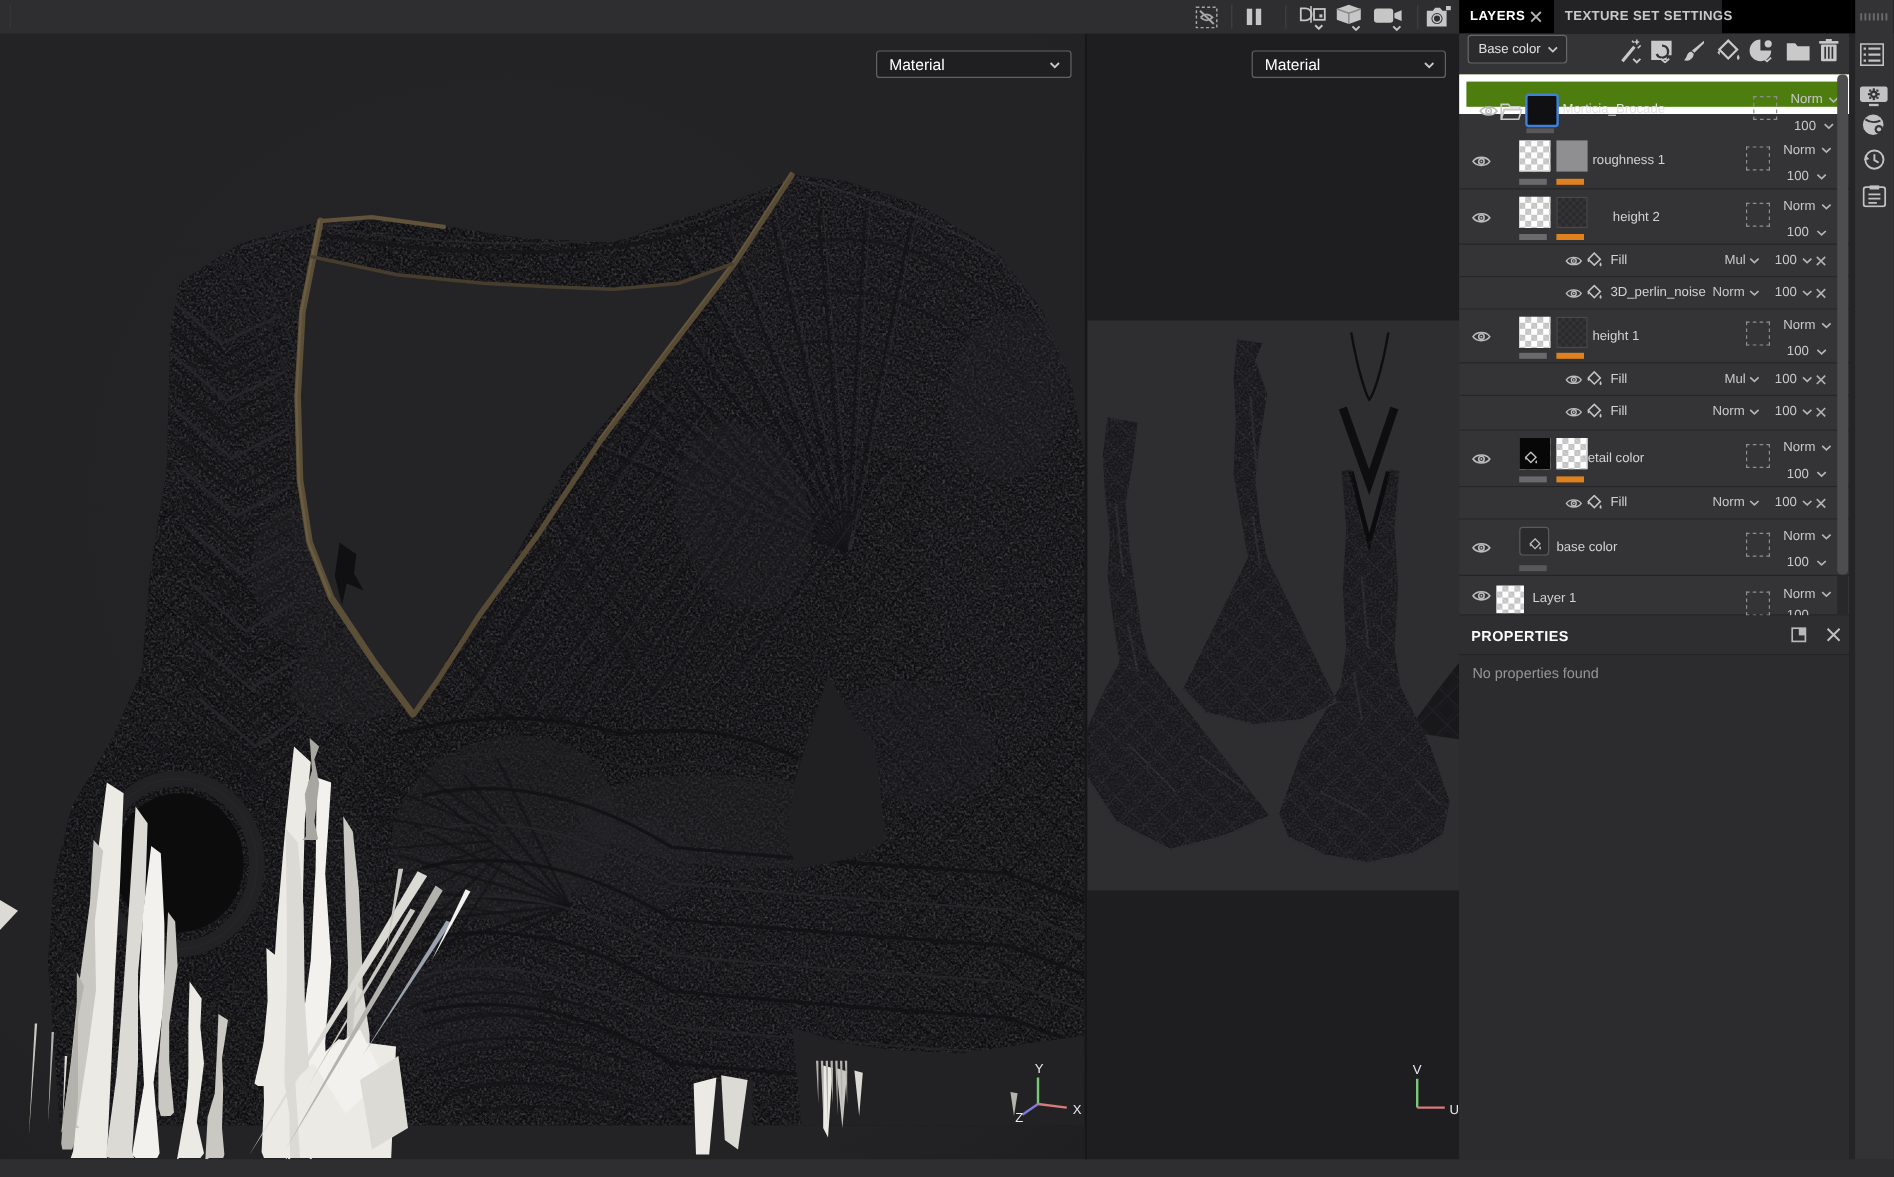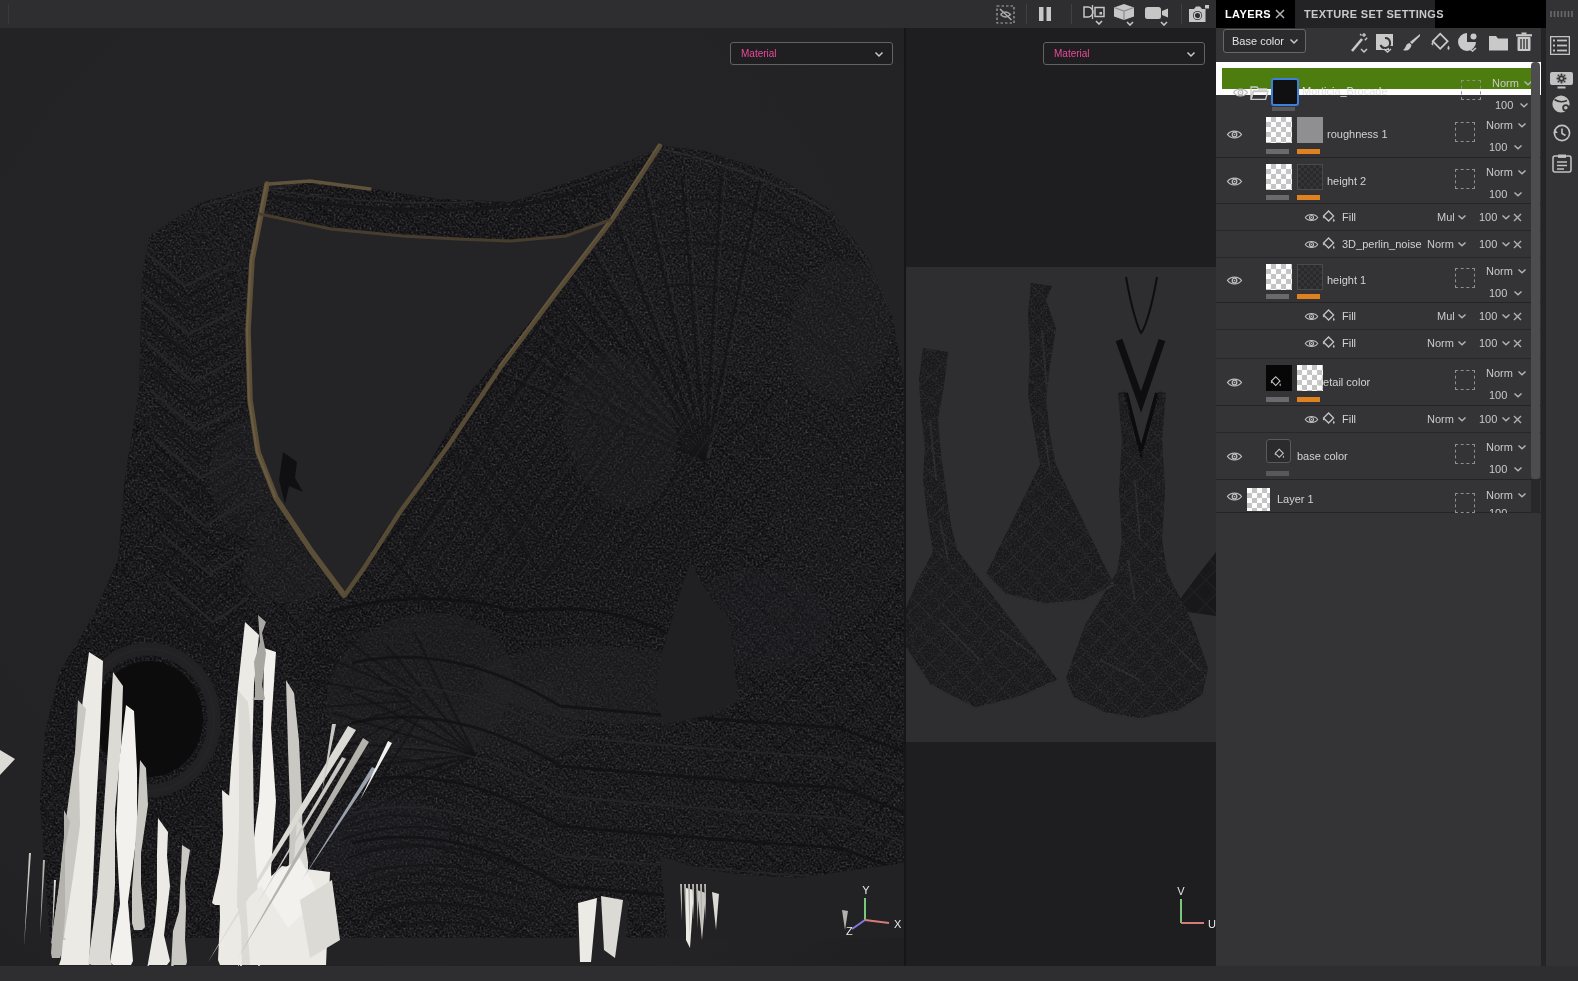--- a/index.html
+++ b/index.html
@@ -8,21 +8,21 @@
 #app { position:absolute; left:0; top:0; width:1578px; height:981px; }
 .abs { position:absolute; }
 
 #toolbar { position:absolute; left:0; top:0; width:1216px; height:28px; background:#2e2e30; }
 .vsep { position:absolute; top:4px; width:1px; height:20px; background:#414143; }
 
 #vp3d { position:absolute; left:0; top:28px; width:904px; height:938px; background:#232325; overflow:hidden; }
 #vpdiv { position:absolute; left:904px; top:28px; width:2px; height:938px; background:#161618; }
 #vp2d { position:absolute; left:906px; top:28px; width:310px; height:938px; background:#1e1e20; overflow:hidden; }
 .matdrop { position:absolute; top:42px; height:23px; background:#1f1f21; border:1px solid #626264;
-  border-radius:3px; color:#ec4899; font-size:10px; line-height:21px; padding-left:10px; }
+  border-radius:3px; color:#ffffff; font-size:13px; line-height:21px; padding-left:10px; }
 .matdrop svg { position:absolute; right:8px; top:8px; }
 
 #rpanel { position:absolute; left:1216px; top:0; width:325px; height:966px; background:#343436; }
 #tabbar { position:absolute; left:1216px; top:0; width:362px; height:28px; background:#000000; }
 #rptools { position:absolute; left:1216px; top:28px; width:325px; height:34px; background:#343436; }
 #rstrip { position:absolute; left:1546px; top:0; width:32px; height:966px; background:#333335; }
 #rstripdiv { position:absolute; left:1541px; top:28px; width:5px; height:938px; background:#242426; }
 .lrow { position:absolute; left:1216px; width:325px; background:#343436; border-bottom:1px solid #242426; }
 .lbl { position:absolute; color:#d2d2d2; font-size:11px; white-space:nowrap; }
 .norm { position:absolute; color:#c9c9c9; font-size:11px; }
@@ -528,21 +528,21 @@
 <div class="lrow" style="top:158px;height:46px;background:#343436;border-bottom:1px solid #242426;">
         <svg class="abs" style="left:10px;top:18px;" width="17" height="11" viewBox="0 0 17 11">
           <path d="M1.5 5.5 C4.5 1 12.5 1 15.5 5.5 C12.5 10 4.5 10 1.5 5.5 Z" fill="none" stroke="#bdbdbd" stroke-width="1.3"></path>
           <circle cx="8.5" cy="5.5" r="2.3" fill="none" stroke="#bdbdbd" stroke-width="1.3"></circle>
           <circle cx="8.5" cy="5.5" r="0.8" fill="#bdbdbd"></circle>
         </svg>
         <div class="thumb checker" style="left:50px;top:6px;"></div>
         <div class="thumb darkchecker" style="left:81px;top:6px;"></div>
         <div class="bar" style="left:50px;top:37px;background:#6a6a6c;"></div>
         <div class="bar" style="left:81px;top:37px;background:#e0811f;"></div>
-        <span class="lbl" style="left:111px;top:17px;">height 2</span>
+        <span class="lbl" style="left:128px;top:17px;">height 2</span>
         <div class="maskbox" style="left:239px;top:11px;"></div>
         <span class="norm" style="left:270px;top:8px;">Norm</span>
         <svg class="abs" style="left:301px;top:11px;" width="10" height="7" viewBox="0 0 10 7">
           <path d="M1.5 1.5 L5 4.8 L8.5 1.5" stroke="#b5b5b5" stroke-width="1.4" fill="none"></path>
         </svg>
         <span class="norm" style="left:273px;top:30px;">100</span>
         <svg class="abs" style="left:297px;top:33px;" width="10" height="7" viewBox="0 0 10 7">
           <path d="M1.5 1.5 L5 4.8 L8.5 1.5" stroke="#b5b5b5" stroke-width="1.4" fill="none"></path>
         </svg>
       </div>
@@ -751,20 +751,33 @@
         <svg class="abs" style="left:301px;top:12px;" width="10" height="7" viewBox="0 0 10 7">
           <path d="M1.5 1.5 L5 4.8 L8.5 1.5" stroke="#b5b5b5" stroke-width="1.4" fill="none"></path>
         </svg>
       </div>
 <div class="abs" style="left:1489px;top:507px;width:24px;height:6px;overflow:hidden;">
         <span style="position:absolute;left:0;top:0;color:#c9c9c9;font-size:11px;">100</span>
       </div>
 <div class="abs" style="left:1531px;top:62px;width:9px;height:417px;background:#4d4d4f;border-radius:4px;"></div>
 <div class="abs" style="left:1531px;top:479px;width:9px;height:34px;background:#28282a;"></div>
 </div>
+  <div id="props">
+    <div id="propshead">
+      <span style="position:absolute;left:10px;top:10px;color:#fbfbfb;font-size:12px;font-weight:bold;letter-spacing:0.4px;">PROPERTIES</span>
+      <svg class="abs" style="left:276px;top:9px;" width="14" height="14" viewBox="0 0 14 14">
+          <rect x="1.5" y="1.5" width="11" height="11" fill="none" stroke="#b8b8b8" stroke-width="1.4"></rect>
+          <rect x="7" y="2" width="5.5" height="5.5" fill="#b8b8b8"></rect>
+        </svg>
+      <svg class="abs" style="left:305px;top:9px;" width="14" height="14" viewBox="0 0 14 14">
+          <path d="M2 2 L12 12 M12 2 L2 12" stroke="#c0c0c0" stroke-width="1.6"></path>
+        </svg>
+    </div>
+    <span style="position:absolute;left:11px;top:41px;color:#969696;font-size:12px;">No properties found</span>
+  </div>
   <div id="rstripdiv"></div>
   <div id="rstrip">
     <svg class="abs" style="left:4px;top:10px;" width="24" height="8" viewBox="0 0 24 8">
       <g stroke="#6a6a6c" stroke-width="1.6">
           <line x1="1" y1="1" x2="1" y2="7"></line>
           <line x1="4.5" y1="1" x2="4.5" y2="7"></line>
           <line x1="8" y1="1" x2="8" y2="7"></line>
           <line x1="11.5" y1="1" x2="11.5" y2="7"></line>
           <line x1="15" y1="1" x2="15" y2="7"></line>
           <line x1="18.5" y1="1" x2="18.5" y2="7"></line>

